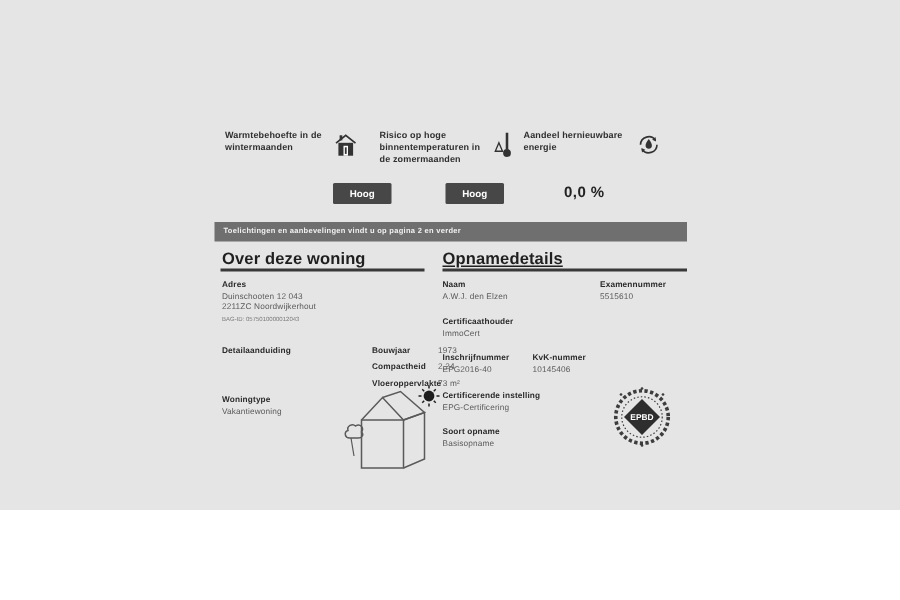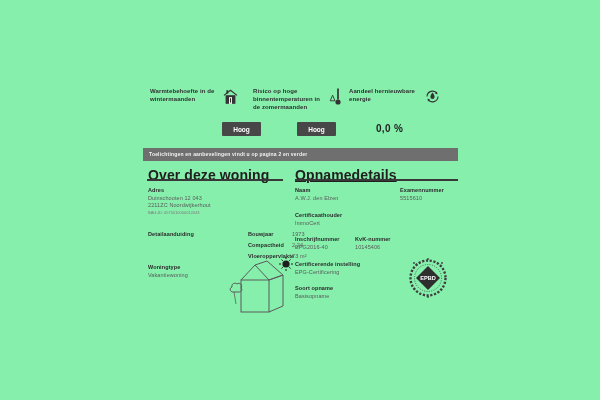--- a/index.html
+++ b/index.html
@@ -1,33 +1,33 @@
 <!DOCTYPE html>
 <html><head>
 <meta charset="utf-8">
 <style>
   html,body{margin:0;padding:0;background:#fff;}
-  .page{position:relative;width:600px;height:400px;background:#86efac;overflow:hidden;
+  .page{position:relative;width:600px;height:340px;background:#e5e5e5;overflow:hidden;
         font-family:"Liberation Sans","DejaVu Sans",sans-serif;color:#4a4a4a;}
   .doc{position:absolute;left:143px;top:84px;width:315px;height:250px;}
   .abs{position:absolute;}
 
   
   .m-label{font-size:6px;line-height:8px;color:#2f2f2f;font-weight:bold;letter-spacing:.1px;}
   .badge{background:#474747;color:#fff;font-size:6.5px;font-weight:bold;width:39px;height:14px;
          display:flex;align-items:center;justify-content:center;border-radius:1px;}
   .metric-number{font-size:10px;color:#222;font-weight:bold;letter-spacing:.3px;}
 
   
   .banner{left:0;top:64px;width:315px;height:13px;background:#6f6f6f;color:#f2f2f2;
           font-size:5px;line-height:13px;padding-left:6px;box-sizing:border-box;
           letter-spacing:.2px;font-weight:bold;}
 
   
-  .sec-title{font-size:14px;font-weight:bold;color:#1f1f1f;letter-spacing:.1px;}
+  .sec-title{font-size:11px;font-weight:bold;color:#1f1f1f;letter-spacing:.1px;}
   .rule{height:2px;background:#383838;}
 
   
   .f-label{font-size:5.5px;font-weight:bold;color:#2a2a2a;letter-spacing:.1px;}
   .f-value{font-size:5.5px;color:#5a5a5a;letter-spacing:.1px;}
   .f-tiny{font-size:4px;color:#7a7a7a;}
 
   svg{display:block;}
 </style>
 </head>

